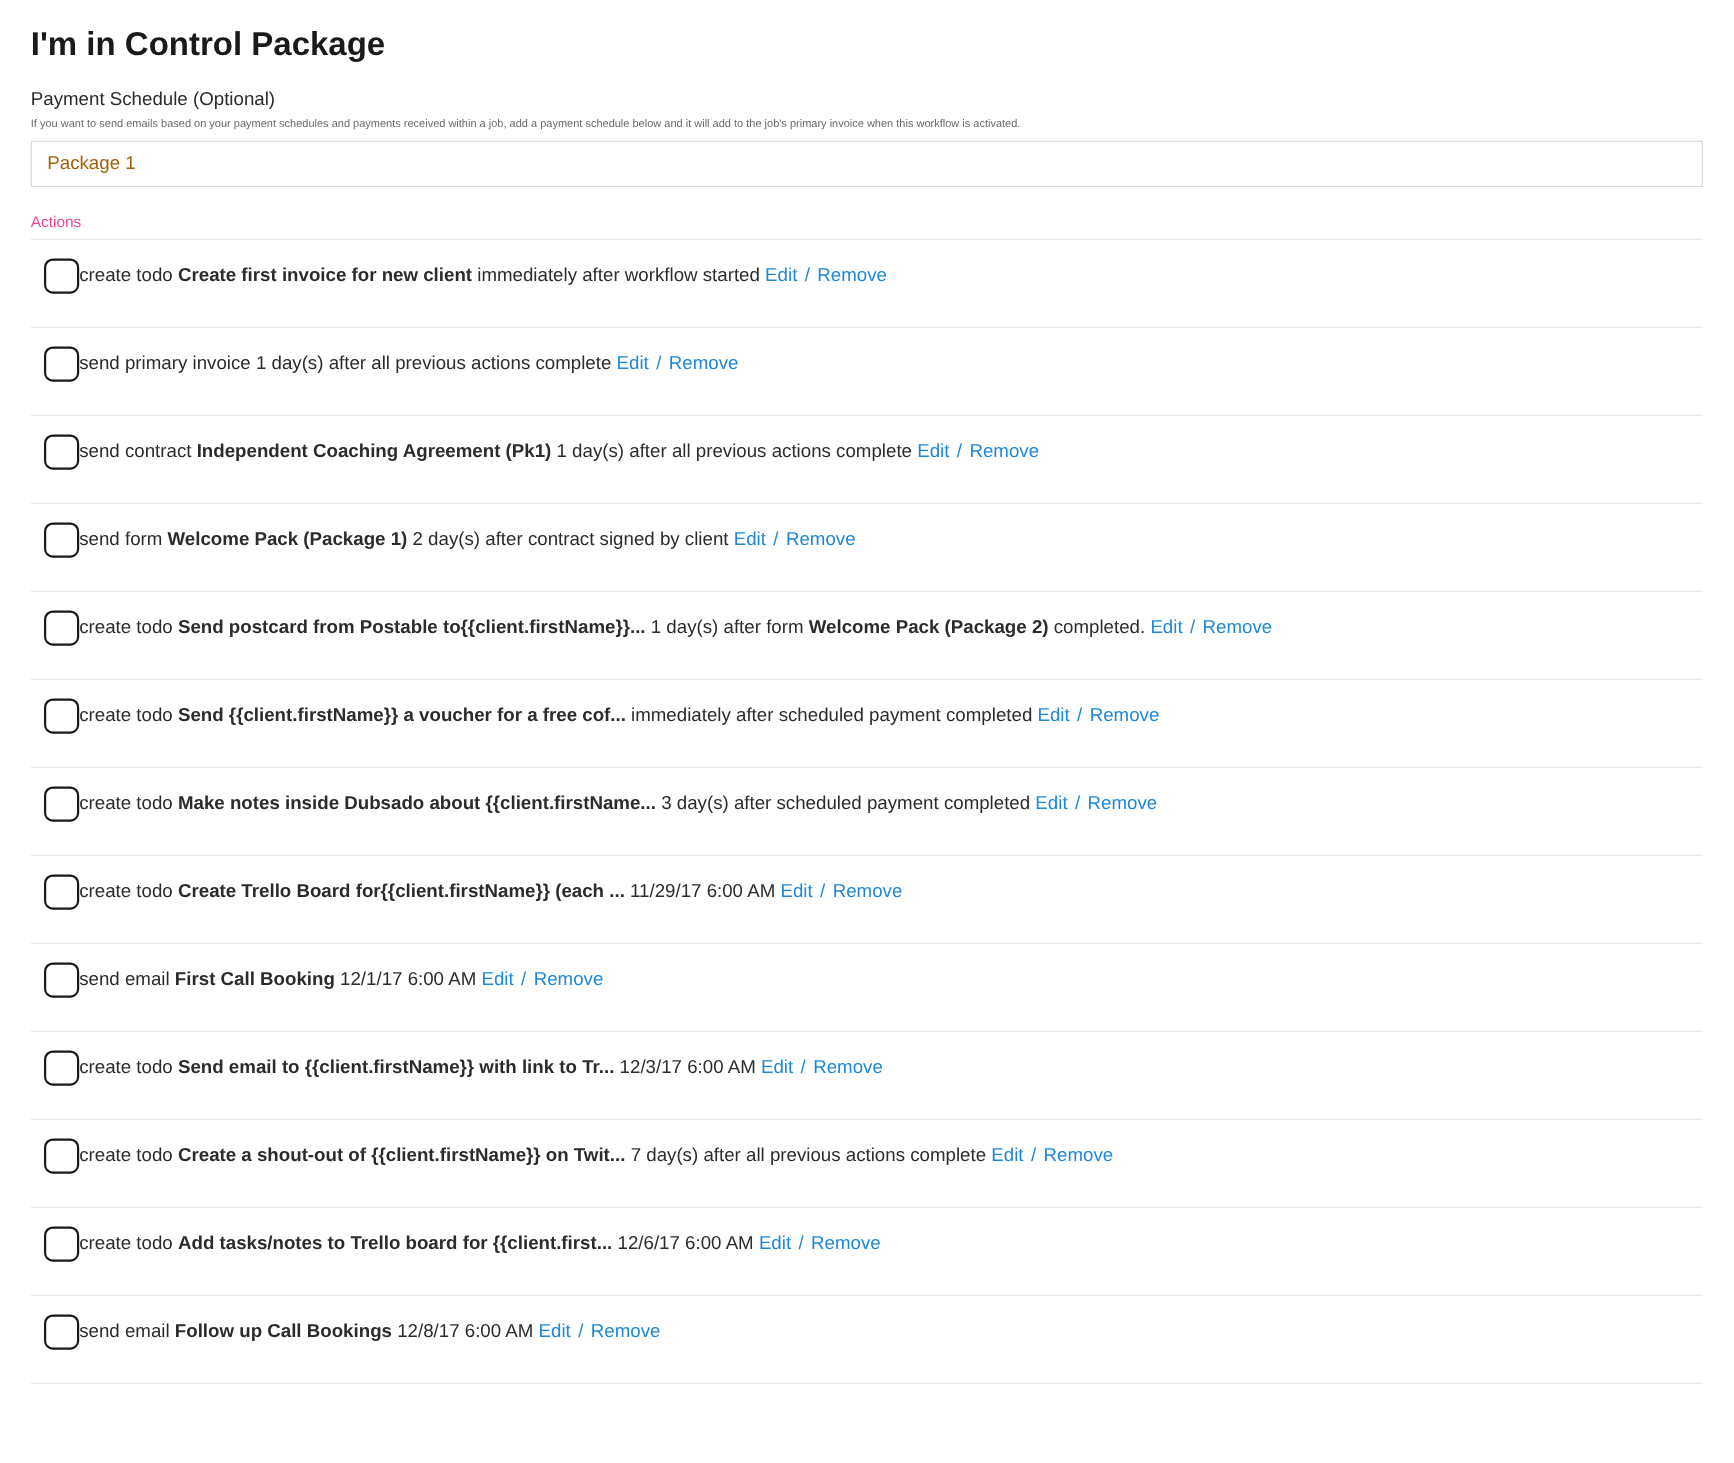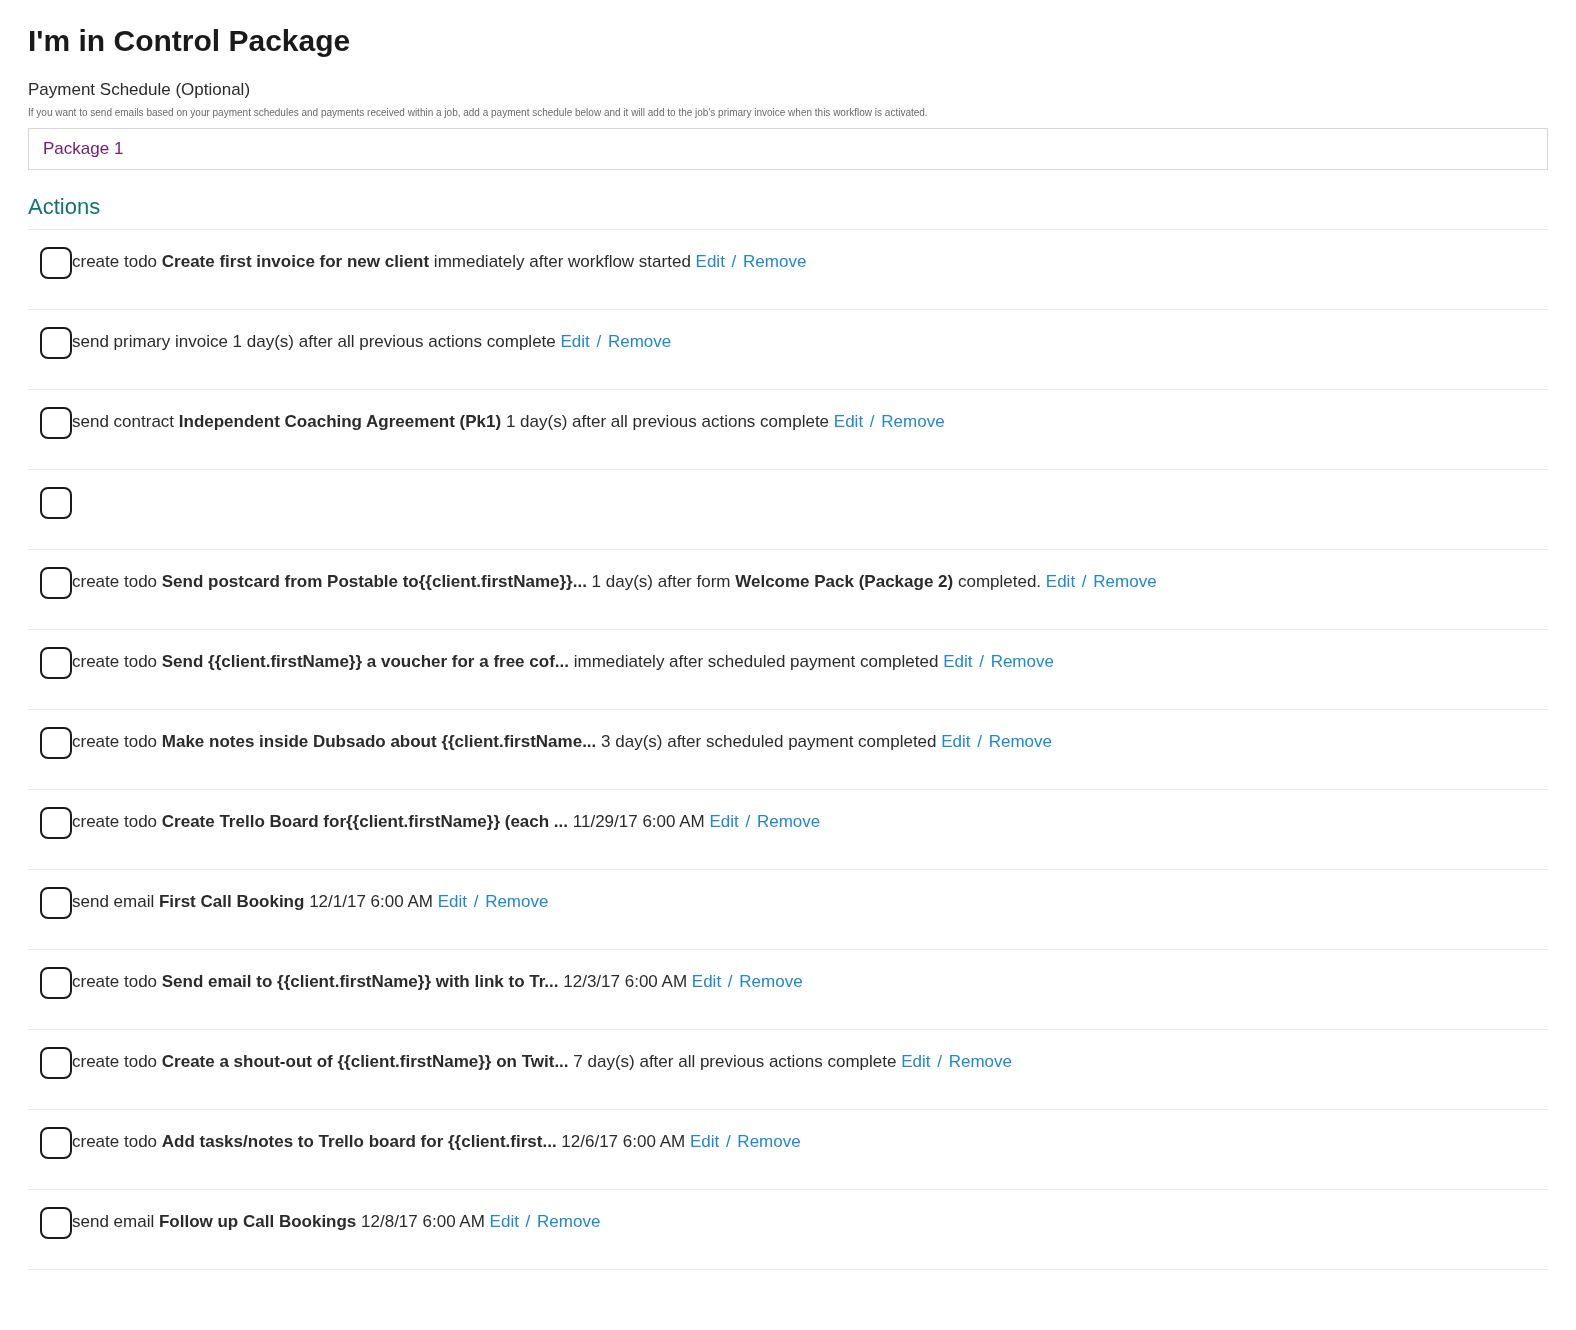--- a/index.html
+++ b/index.html
@@ -26,27 +26,27 @@
       font-size: 10px;
       color: #6a6a6a;
       margin-bottom: 8px;
     }
     .schedule-select {
       width: 100%;
       padding: 10px 14px;
       font-size: 17px;
       border: 1px solid #d7d7d7;
       background: #fff;
-      color: #701a75;
+      color: #a16207;
       margin-bottom: 22px;
       appearance: none;
     }
     .actions-label {
-      font-size: 22px;
-      color: #0f766e;
+      font-size: 14px;
+      color: #ec4899;
       margin-bottom: 6px;
     }
     .actions-list {
       border-top: 1px solid #e6e6e6;
     }
     .action-row {
       display: flex;
       align-items: flex-start;
       padding: 16px 12px 30px 12px;
       border-bottom: 1px solid #e6e6e6;
@@ -99,20 +99,21 @@
     <div class="action-row">
       <div class="checkbox"></div>
       <div class="action-text"><span>send primary invoice 1 day(s) after all previous actions complete </span><span class="link">Edit</span><span class="sep"> / </span><span class="link">Remove</span></div>
     </div>
     <div class="action-row">
       <div class="checkbox"></div>
       <div class="action-text"><span>send contract </span><strong>Independent Coaching Agreement (Pk1)</strong><span> 1 day(s) after all previous actions complete </span><span class="link">Edit</span><span class="sep"> / </span><span class="link">Remove</span></div>
     </div>
     <div class="action-row">
       <div class="checkbox"></div>
+      <div class="action-text"><span>send form </span><strong>Welcome Pack (Package 1)</strong><span> 2 day(s) after contract signed by client </span><span class="link">Edit</span><span class="sep"> / </span><span class="link">Remove</span></div>
     </div>
     <div class="action-row">
       <div class="checkbox"></div>
       <div class="action-text"><span>create todo </span><strong>Send postcard from Postable to{{client.firstName}}...</strong><span> 1 day(s) after form </span><strong>Welcome Pack (Package 2)</strong><span> completed. </span><span class="link">Edit</span><span class="sep"> / </span><span class="link">Remove</span></div>
     </div>
     <div class="action-row">
       <div class="checkbox"></div>
       <div class="action-text"><span>create todo </span><strong>Send {{client.firstName}} a voucher for a free cof...</strong><span> immediately after scheduled payment completed </span><span class="link">Edit</span><span class="sep"> / </span><span class="link">Remove</span></div>
     </div>
     <div class="action-row">

